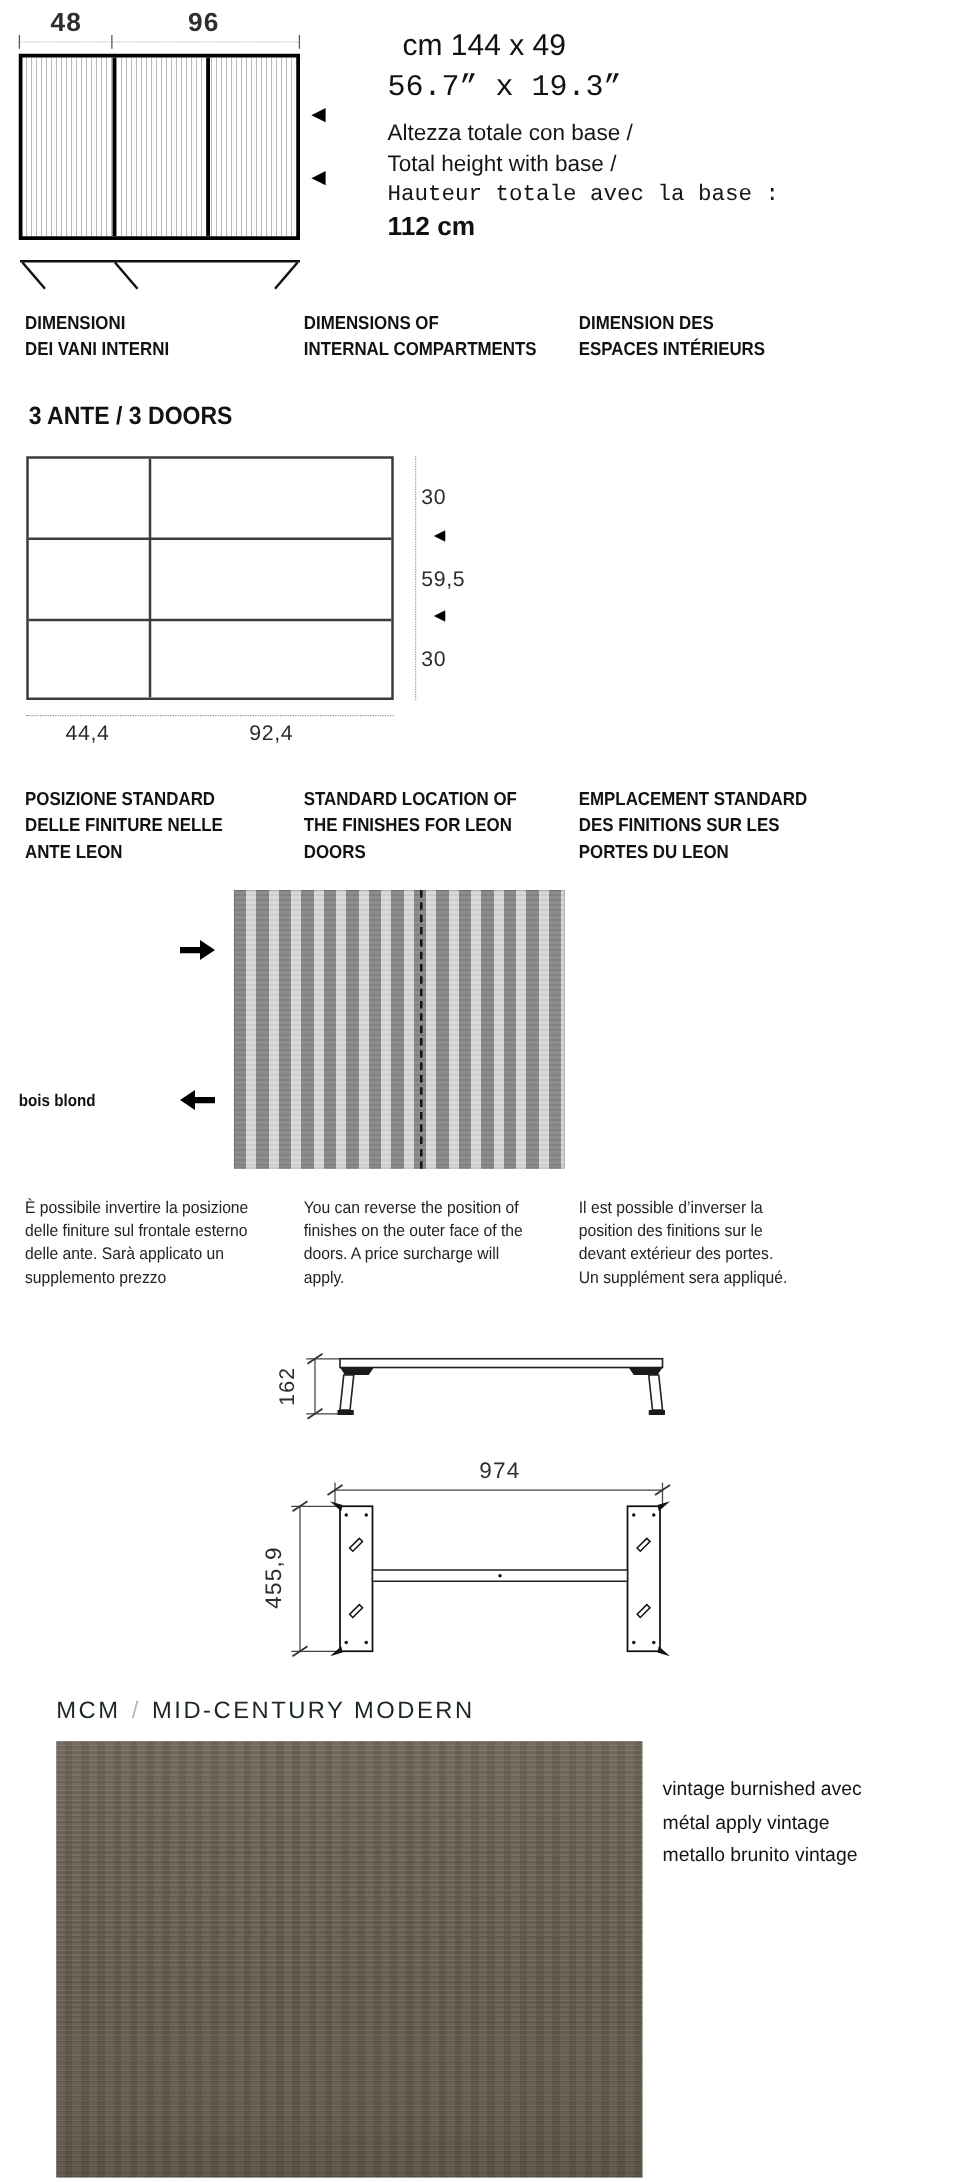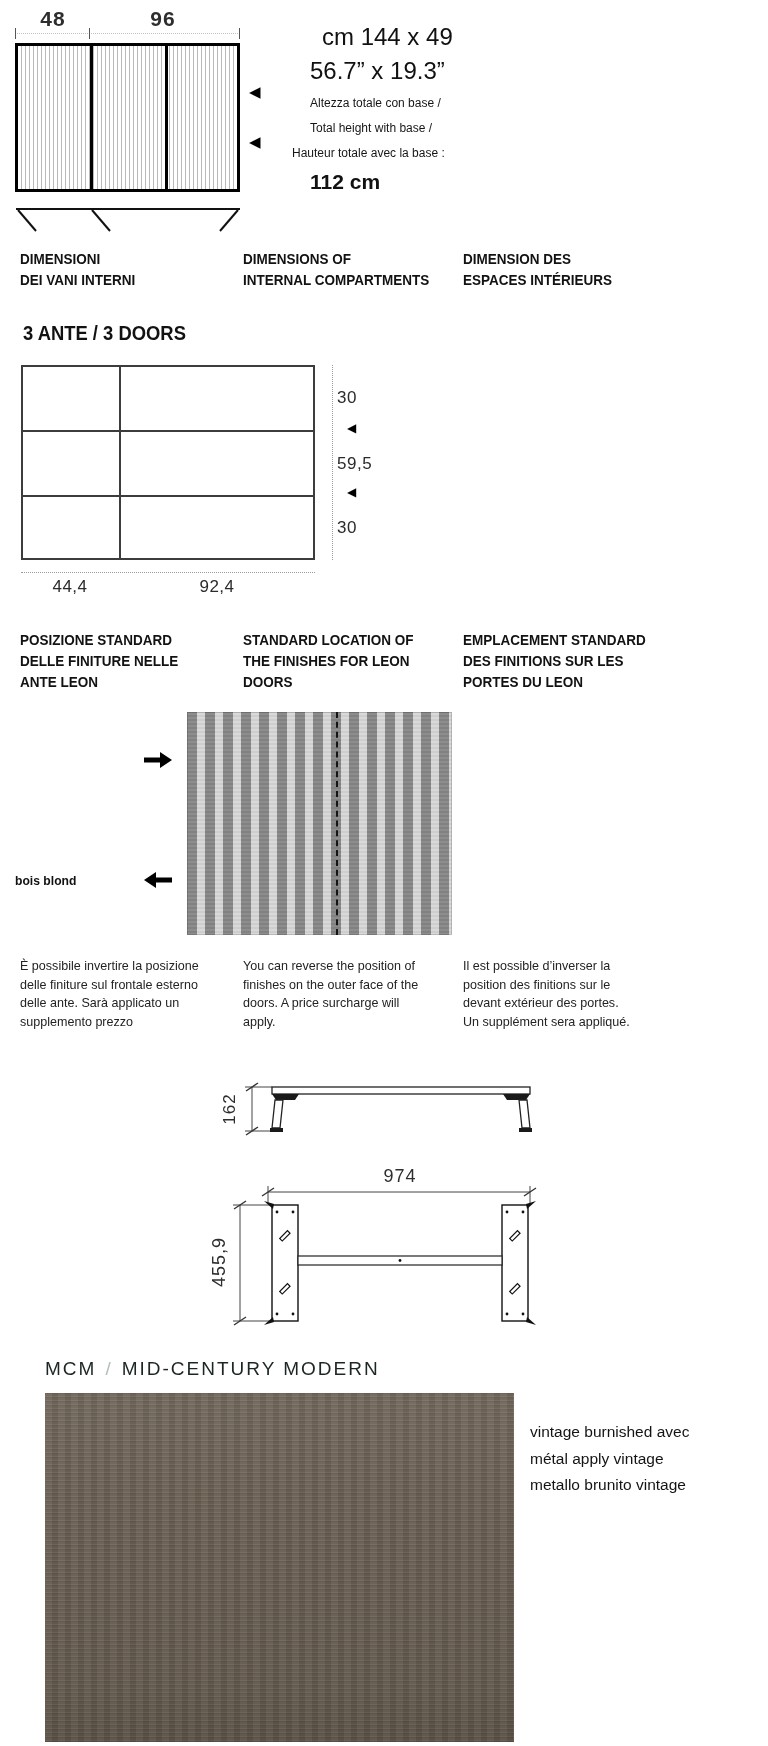--- a/index.html
+++ b/index.html
@@ -9,21 +9,21 @@
 
   
   .dim-num{font-size:21px;color:#2e2e2e;letter-spacing:1px;text-align:center;font-weight:bold;}
   .tick{width:1px;height:11px;background:#555;}
   .tick-line{border-top:1px dotted #c2c2c2;}
   .cabinet{box-sizing:border-box;border:3px solid #000;
            background:repeating-linear-gradient(90deg,#ffffff 0 3px,#b9b9b9 3px 4px);}
   .cab-div{position:absolute;top:0;height:100%;width:3px;background:#000;}
   .tri-left{font-size:15px;color:#000;line-height:1;}
   .size-big{font-size:24px;color:#111;}
-  .note-line{font-size:12px;color:#161616;}
+  .note-line{font-size:18px;color:#161616;}
   .height-total{font-size:21px;font-weight:bold;color:#111;}
 
   
   .hdr{font-weight:bold;font-size:15px;line-height:21px;color:#121212;
        transform:scaleX(0.9);transform-origin:0 0;white-space:nowrap;}
   .section-title{font-weight:bold;font-size:20px;color:#121212;
        transform:scaleX(0.92);transform-origin:0 0;white-space:nowrap;}
 
   
   .comp-rect{box-sizing:border-box;border:2px solid #3c3c3c;}
@@ -79,24 +79,24 @@
     <line x1="1" y1="5" x2="225" y2="5" stroke="#111" stroke-width="2"></line>
     <line x1="3" y1="6" x2="21" y2="27" stroke="#111" stroke-width="2"></line>
     <line x1="77" y1="6" x2="95" y2="27" stroke="#111" stroke-width="2"></line>
     <line x1="223" y1="6" x2="205" y2="27" stroke="#111" stroke-width="2"></line>
   </svg>
 
   <div class="abs tri-left" style="left:249px;top:84px;">◀</div>
   <div class="abs tri-left" style="left:249px;top:134px;">◀</div>
 
   <div class="abs size-big" style="left:322px;top:23px;">cm 144 x 49</div>
-  <div class="abs size-big" style="left:310px;top:57px;">56.7” x 19.3”</div>
+  <div class="abs size-big" style="left:310px;top:57px;font-family:Liberation Mono, monospace;">56.7” x 19.3”</div>
   <div class="abs note-line" style="left:310px;top:96px;">Altezza totale con base /</div>
   <div class="abs note-line" style="left:310px;top:121px;">Total height with base /</div>
-  <div class="abs note-line" style="left:292px;top:146px;">Hauteur totale avec la base :</div>
+  <div class="abs note-line" style="left:310px;top:146px;font-family:Liberation Mono, monospace;">Hauteur totale avec la base :</div>
   <div class="abs height-total" style="left:310px;top:170px;">112 cm</div>
 
   <div class="abs hdr" style="left:20px;top:248px;">
     <div>DIMENSIONI</div>
     <div>DEI VANI INTERNI</div>
   </div>
   <div class="abs hdr" style="left:243px;top:248px;">
     <div>DIMENSIONS OF</div>
     <div>INTERNAL COMPARTMENTS</div>
   </div>

